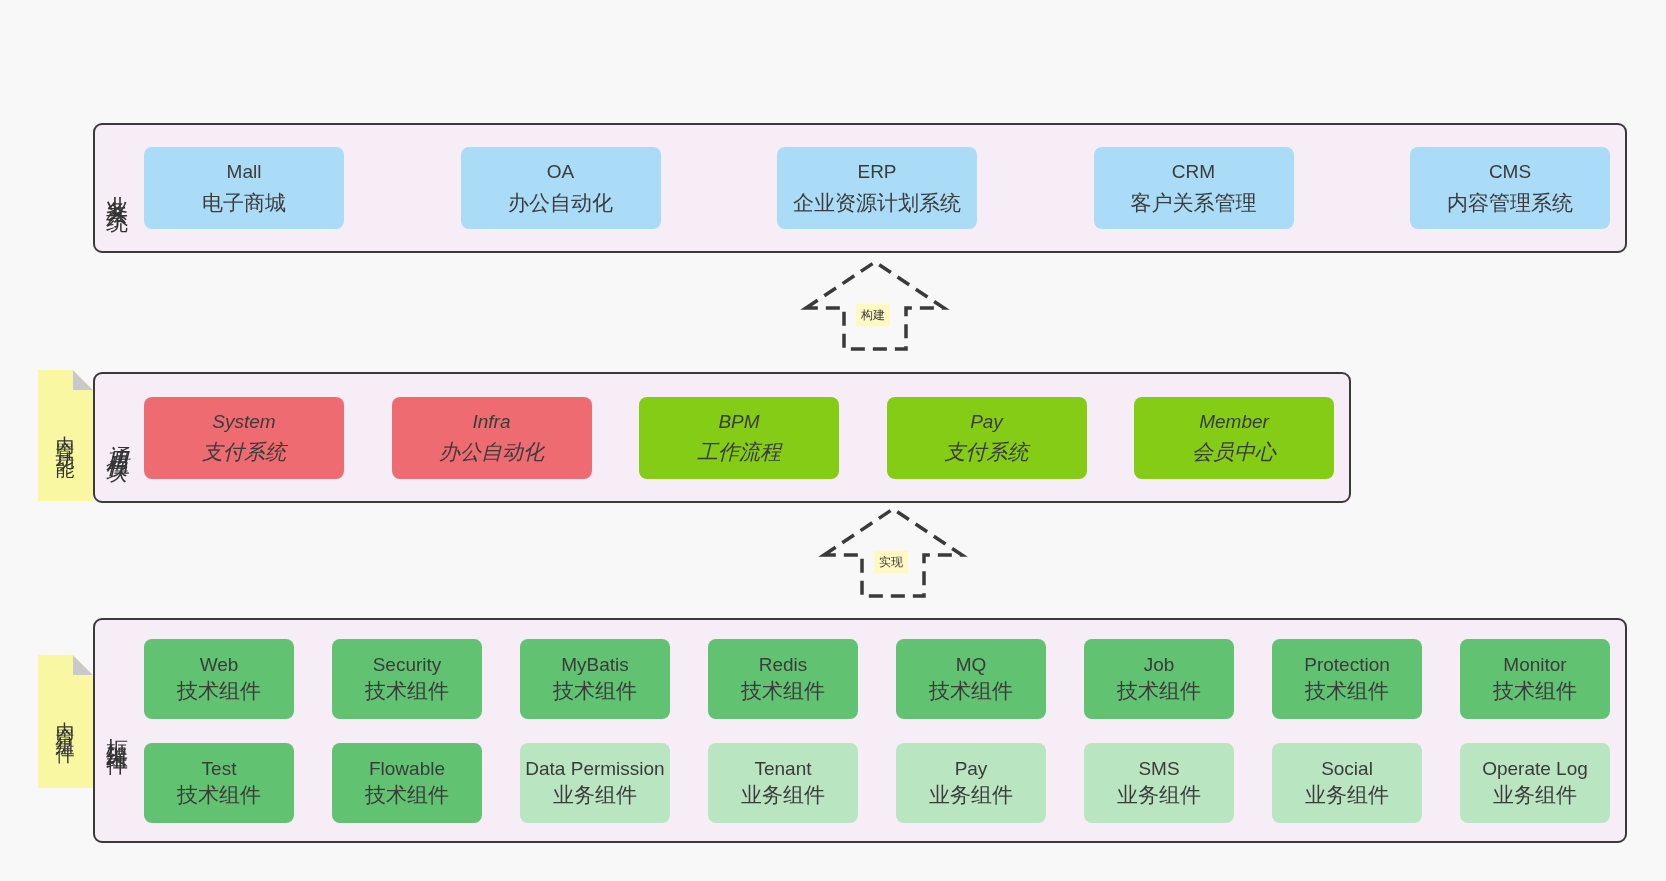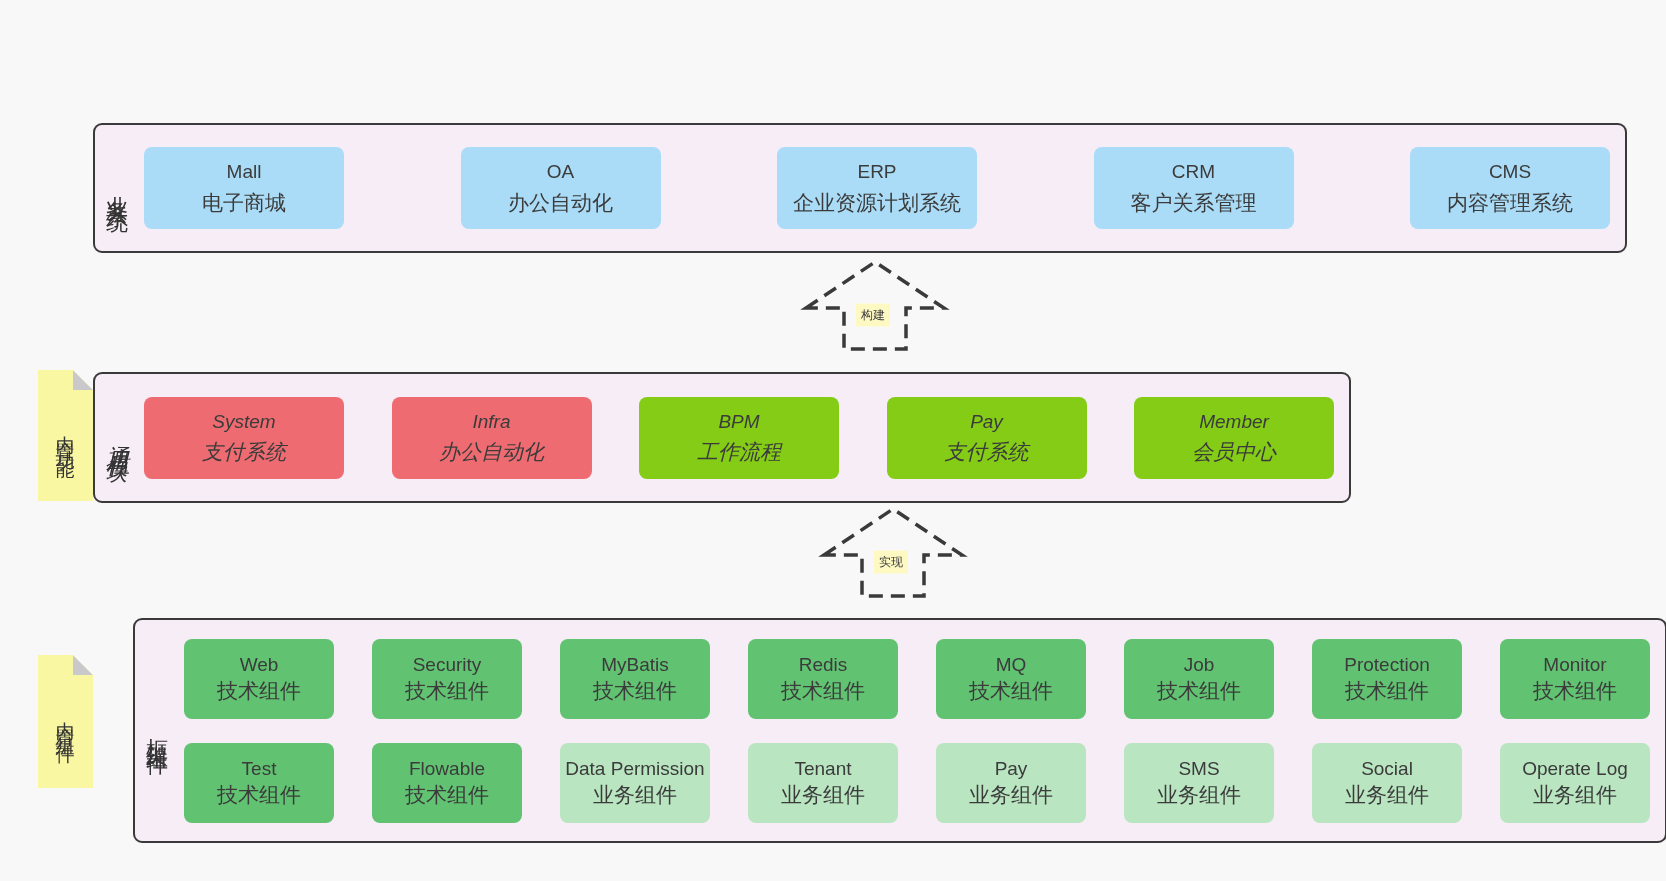--- a/index.html
+++ b/index.html
@@ -6,21 +6,21 @@
   .canvas{
     position:relative;width:1666px;height:881px;background:#f8f8f8;overflow:hidden;
     font-family:"Liberation Sans","DejaVu Sans",sans-serif;color:#3b3b3b;
   }
   .band{
     position:absolute;box-sizing:border-box;background:#f7edf6;
     border:2px solid #3a3a3a;border-radius:9px;display:flex;align-items:center;z-index:2;
   }
   .band1{left:93px;top:123px;width:1534px;height:130px;}
   .band2{left:93px;top:372px;width:1258px;height:131px;font-style:italic;}
-  .band3{left:93px;top:618px;width:1534px;height:225px;margin-left:40px;}
+  .band3{left:93px;top:618px;width:1534px;height:225px;}
   .band-label{
     writing-mode:vertical-rl;text-orientation:upright;
     font-size:22px;letter-spacing:5px;color:#333;margin-left:11px;flex:0 0 auto;line-height:1;
   }
   .band-boxes{
     flex:1;display:flex;justify-content:space-between;align-items:center;
     padding:0 15px 0 16px;
   }
   .band-rows{
     flex:1;display:flex;flex-direction:column;justify-content:center;gap:24px;

